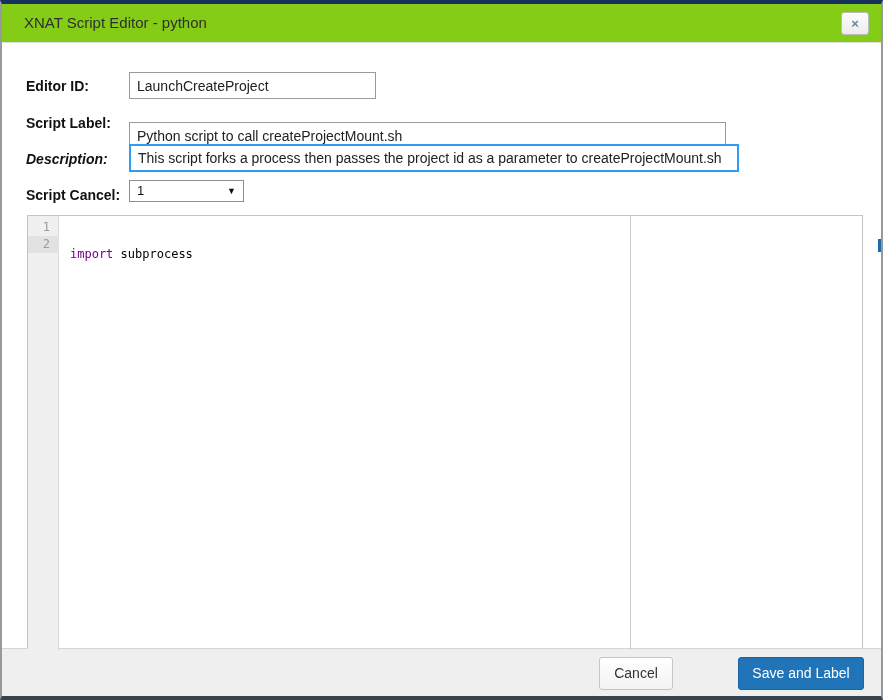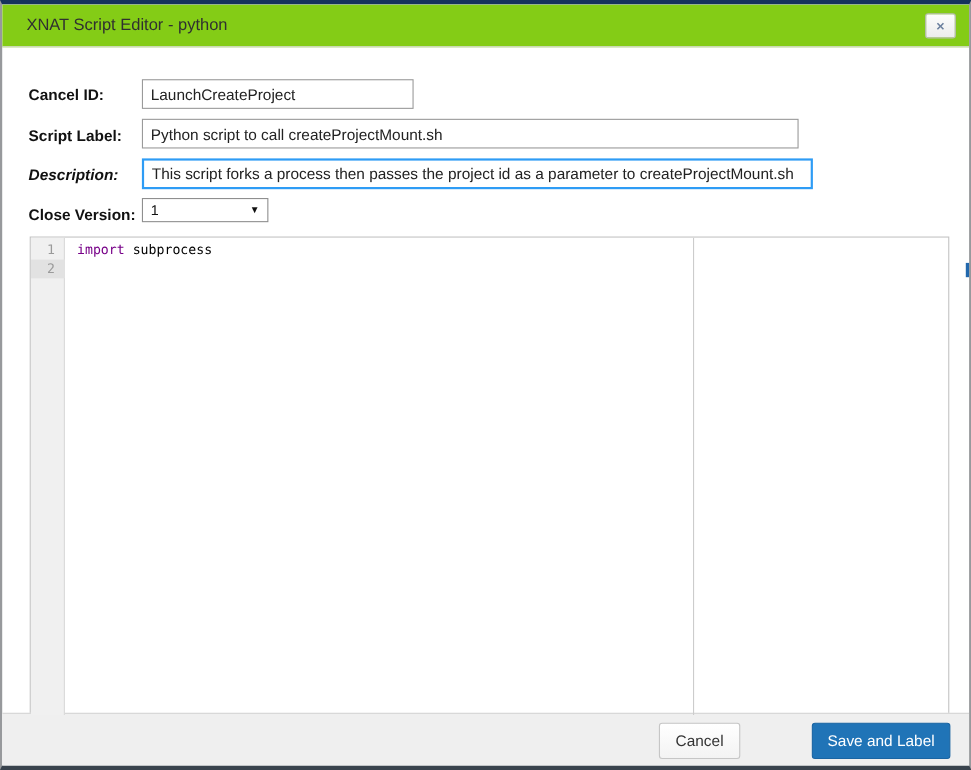--- a/index.html
+++ b/index.html
@@ -80,21 +80,21 @@
     padding-right: 9px; color: #9a9a9a; font-size: 12px;
   }
   .gutter-line.active { background: #e2e2e2; }
   .ruler {
     position: absolute; left: 602px; top: 0; bottom: 0; width: 0;
     border-left: 1px solid #ccc; z-index: 3;
   }
   .code-col { position: absolute; left: 32px; right: 0; top: 3px; z-index: 2; }
   .code-line {
     height: 17px; line-height: 17px; padding-left: 10px;
-    white-space: pre; color: #000;
+    white-space: pre; color: #000; margin-top: 27px;
   }
   .code-line.active { background: #e8f2fd; }
   .tok-keyword { color: #770088; }
   .tok-string  { color: #4a43c4; }
   .tok-plain   { color: #000; }
   .tok-cursor  {
     display: inline-block; width: 1px; height: 13px;
     background: #000; vertical-align: -2px;
   }
   .scroll-marker {
@@ -127,30 +127,30 @@
 
 <div class="dialog">
 
   <div class="titlebar">
     <span class="title">XNAT Script Editor - python</span>
     <div class="close-btn">
       <span>×</span>
     </div>
   </div>
 
-  <label class="form-label" style="top:74px;">Cancel ID:</label>
+  <label class="form-label" style="top:74px;">Editor ID:</label>
   <input class="text-input" style="top: 68px; width: 247px;" type="text" value="LaunchCreateProject">
 
   <label class="form-label" style="top:111px;">Script Label:</label>
-  <input class="text-input" style="top: 104px; width: 597px;" type="text" value="Python script to call createProjectMount.sh">
+  <input class="text-input" style="top: 118px; width: 597px;" type="text" value="Python script to call createProjectMount.sh">
 
   <label class="form-label" style="top:147px;font-style:italic;">Description:</label>
   <input class="text-input focused" style="top: 140px; width: 610px;" type="text" value="This script forks a process then passes the project id as a parameter to createProjectMount.sh">
 
-  <label class="form-label" style="top:183px;">Close Version:</label>
+  <label class="form-label" style="top:183px;">Script Cancel:</label>
   <div class="select-box">
     <span>1</span>
     <span class="arrow">▼</span>
   </div>
 
   <div class="editor">
     <div class="gutter-col"></div>
     <div class="gutter-lines">
         <div class="gutter-line">1</div>
         <div class="gutter-line active">2</div>

